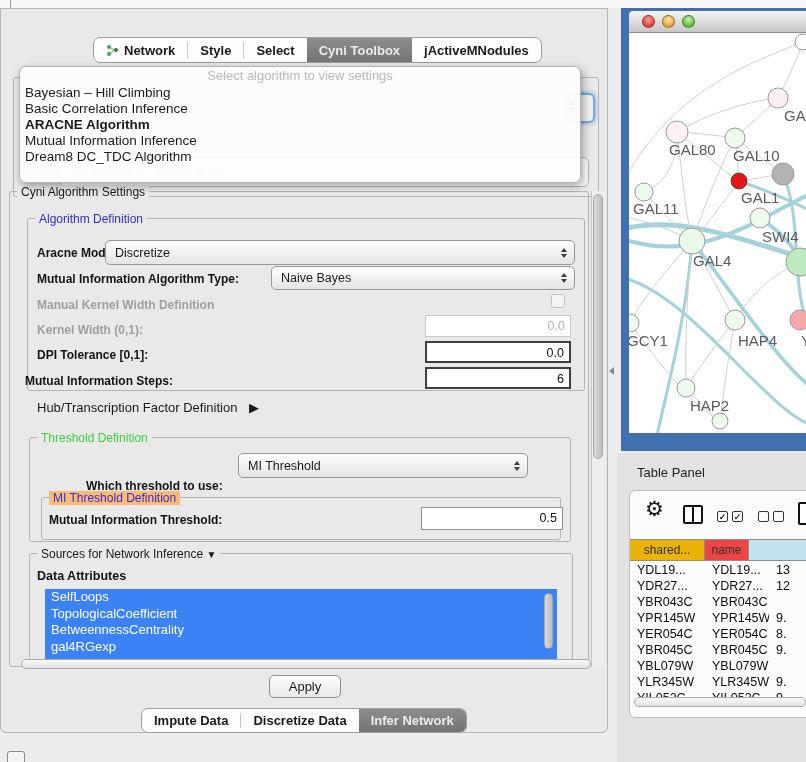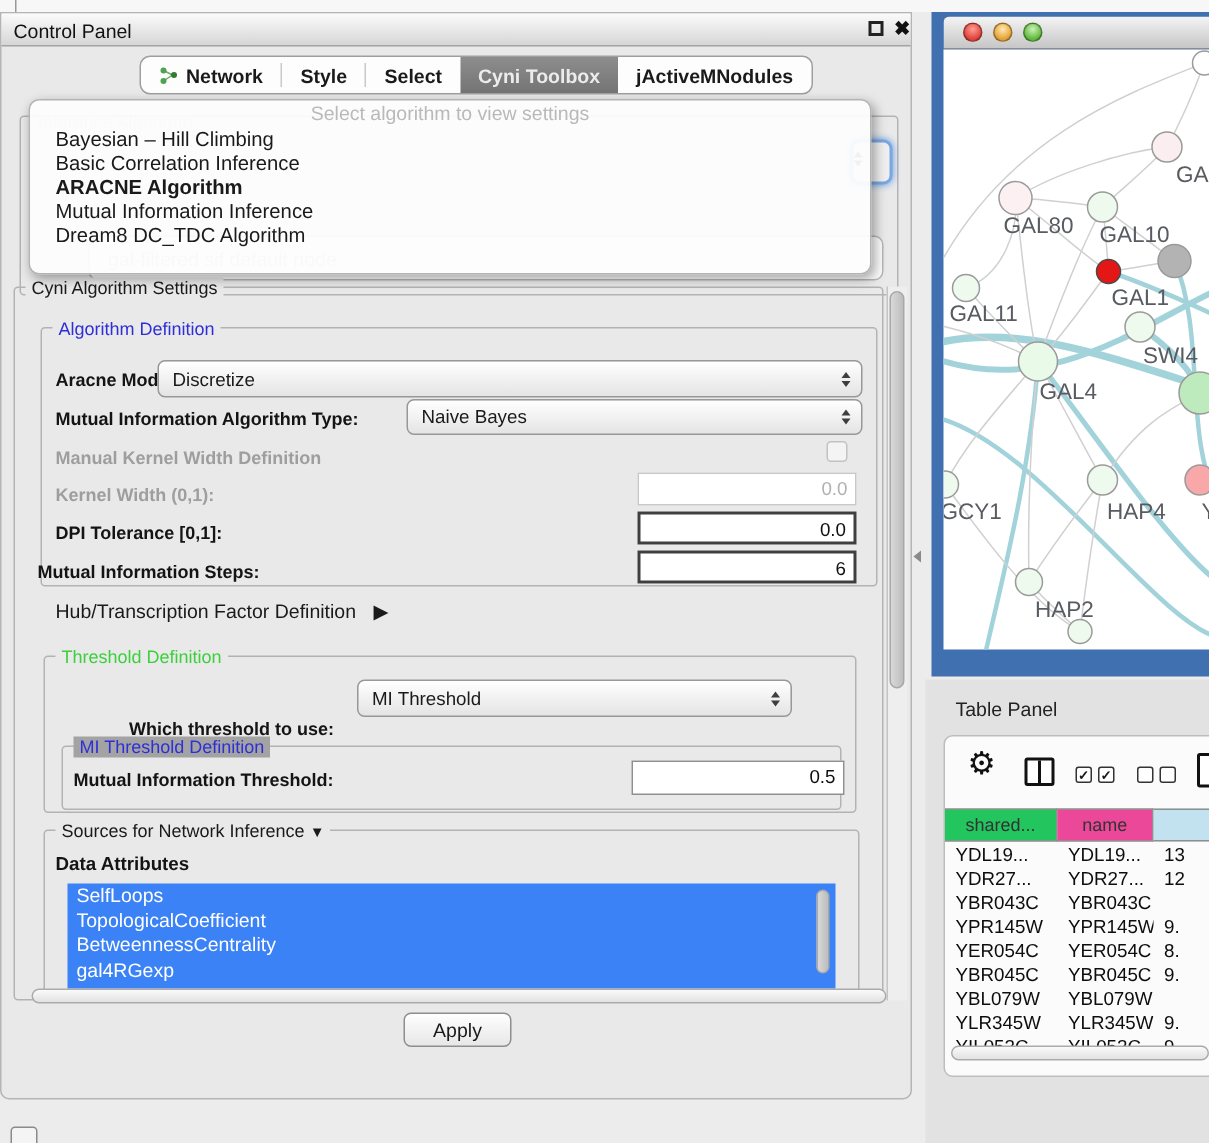--- a/index.html
+++ b/index.html
@@ -17,21 +17,21 @@
   
   .tabbar{position:absolute;display:flex;align-items:stretch;background:#fdfdfd;border:1px solid #9f9f9f;
           border-radius:7px;overflow:hidden;font-size:13px}
   .tab{display:flex;align-items:center;gap:5px;padding:0 12px;color:#1a1a1a;white-space:nowrap;font-weight:600}
   .tab.sel{background:linear-gradient(#8d8d8d,#747474);color:#ececec}
   .tabsep{width:1px;background:#c9c9c9;margin:4px 0}
   
   .popup{position:absolute;left:18px;top:57px;width:562px;height:117px;background:rgba(253,253,253,.94);
          border:1px solid #b3b3b3;border-radius:7px;box-shadow:2px 3px 8px rgba(0,0,0,.35);z-index:30;box-sizing:border-box}
   .p-placeholder{height:18px;line-height:18px;text-align:center;color:#b9b9b9;font-size:13px}
-  .pitem{height:16px;line-height:16px;font-size:13.5px;padding-left:17px;white-space:nowrap}
+  .pitem{height:16px;line-height:16px;font-size:13.5px;padding-left:5px;white-space:nowrap}
   .pitem.bold{font-weight:bold}
   .ghost{position:absolute;color:rgba(30,30,30,.16);z-index:5}
   
   .groupbox{position:absolute;border:1px solid #b3b3b3;border-radius:3px;box-sizing:border-box}
   .grouptitle{position:absolute;font-size:12px;background:#e9e9e9;padding:0 4px;white-space:nowrap;z-index:4}
   .blabel{position:absolute;font-size:12px;font-weight:bold;color:#141414;white-space:nowrap}
   .glabel{position:absolute;font-size:12px;font-weight:bold;color:#9e9e9e;white-space:nowrap}
   .combo{position:absolute;border:1px solid #989898;border-radius:5px;background:linear-gradient(#ffffff,#e4e4e4);
          font-size:12.5px;display:flex;align-items:center;padding-left:9px;box-sizing:border-box}
   .spin{margin-left:auto;margin-right:7px;display:flex;flex-direction:column;gap:2px}
@@ -70,25 +70,20 @@
 </style>
 </head>
 <body>
 
 <div class="screen">
 
   <div class="abs" style="left:0;top:0;width:806px;height:8px;background:#f7f7f8"></div>
   <div class="abs" style="left:10px;top:0;width:1px;height:8px;background:#9a9a9a"></div>
 
   <div class="cpanel">
-    <div class="cp-titlebar">
-      <span class="cp-title">Control Panel</span>
-      <span class="float-btn"></span>
-      <span class="close-btn">✖</span>
-    </div>
 
     <div class="tabbar" style="left:92px;top:28px;height:24px">
       <div class="tab">
         <span style="display:inline-flex">
           <svg width="13" height="13" viewBox="0 0 13 13">
             <line x1="3" y1="3" x2="9" y2="6" stroke="#6aa86a" stroke-width="1"></line>
             <line x1="3" y1="10" x2="9" y2="6" stroke="#6aa86a" stroke-width="1"></line>
             <circle cx="3" cy="3" r="2" fill="#4da34d"></circle>
               <circle cx="3" cy="10" r="2" fill="#4da34d"></circle>
               <circle cx="10" cy="6" r="2" fill="#2e7d2e"></circle>
@@ -181,21 +176,21 @@
 
     <span class="blabel" style="left:85px;top:470px">Which threshold to use:</span>
     <div class="combo" style="left:237px;top:444px;width:290px;height:25px">
       <span>MI Threshold</span>
       <span class="spin">
           <span class="tu"></span>
           <span class="td"></span>
         </span>
     </div>
 
-    <span class="grouptitle" style="left:48px;top:482px;color:#2f2fd8;background:#a3a3a3">MI Threshold Definition</span>
+    <span class="grouptitle" style="left:48px;top:482px;color:#2f2fd8;background:#fdba74">MI Threshold Definition</span>
     <div class="groupbox" style="left:40px;top:488px;width:520px;height:43px"></div>
     <span class="blabel" style="left:48px;top:504px">Mutual Information Threshold:</span>
     <div class="field on" style="left:420px;top:498px;width:142px;height:23px;border-width:1px;border-color:#8f8f8f">0.5</div>
 
     <span class="grouptitle" style="left:36px;top:538px">
       <span>Sources for Network Inference</span>
       <span style="font-size:10px">▼</span>
     </span>
     <div class="groupbox" style="left:28px;top:544px;width:544px;height:114px"></div>
     <span class="blabel" style="left:36px;top:560px;font-size:12.5px">Data Attributes</span>
@@ -204,20 +199,32 @@
       <div class="srcitem">SelfLoops</div>
       <div class="srcitem">TopologicalCoefficient</div>
       <div class="srcitem">BetweennessCentrality</div>
       <div class="srcitem">gal4RGexp</div>
     </div>
     <div class="scrollthumb" style="left:543px;top:584px;width:9px;height:56px"></div>
     <div class="hpill" style="left:20px;top:650px;width:570px;height:10px"></div>
 
     <div class="btn" style="left:268px;top:666px;width:72px;height:23px">Apply</div>
 
+    <div class="tabbar" style="left:140px;top:699px;height:23px">
+      <div class="tab">
+          <span>Impute Data</span>
+        </div>
+      <div class="tabsep"></div>
+      <div class="tab">
+          <span>Discretize Data</span>
+        </div>
+      <div class="tab sel">
+          <span>Infer Network</span>
+        </div>
+    </div>
   </div>
 
   <div class="divider-arrow" style="left:609px;top:367px"></div>
   <div class="abs" style="left:7px;top:751px;width:18px;height:14px;border:1.5px solid #8a8a8a;border-radius:3px;background:#f4f4f4;box-sizing:border-box"></div>
 
   <div class="netframe"></div>
   <div class="net-titlebar">
     <span class="tl" style="left:13px;top:4px;background:radial-gradient(circle at 50% 32%,#ff9d93,#dd4038 72%)"></span>
     <span class="tl" style="left:33px;top:4px;background:radial-gradient(circle at 50% 32%,#ffeab0,#e3a032 72%)"></span>
     <span class="tl" style="left:53px;top:4px;background:radial-gradient(circle at 50% 32%,#cdf2b6,#5cb73a 72%)"></span>
@@ -297,22 +304,22 @@
           <span class="mini-cb">✓</span>
       </span>
       <span style="position:absolute;left:128px;top:20px;display:flex;gap:4px">
         <span class="mini-cb"></span>
           <span class="mini-cb"></span>
       </span>
       <span style="position:absolute;left:168px;top:11px;width:16px;height:23px;border:2px solid #111;border-radius:2px 5px 2px 2px;background:#fff;box-sizing:border-box"></span>
     </div>
 
     <div class="thead abs" style="left:0;top:48px;width:220px">
-      <div class="th" style="width:75px;background:#22c55e">shared...</div>
-      <div class="th" style="width:64px;background:#ec4899">name</div>
+      <div class="th" style="width:75px;background:#eab308">shared...</div>
+      <div class="th" style="width:44px;background:#ef4444">name</div>
       <div class="th" style="width:60px;background:#c3e2ef"></div>
     </div>
 
     <div class="abs" id="table-rows" style="left:0;top:71px;width:220px">
         <div class="trow">
           <div class="tcell" style="width: 75px;">YDL19...</div>
           <div class="tcell" style="width: 64px;">YDL19...</div>
           <div class="tcell" style="width: 60px;">13</div>
         </div>
         <div class="trow">

